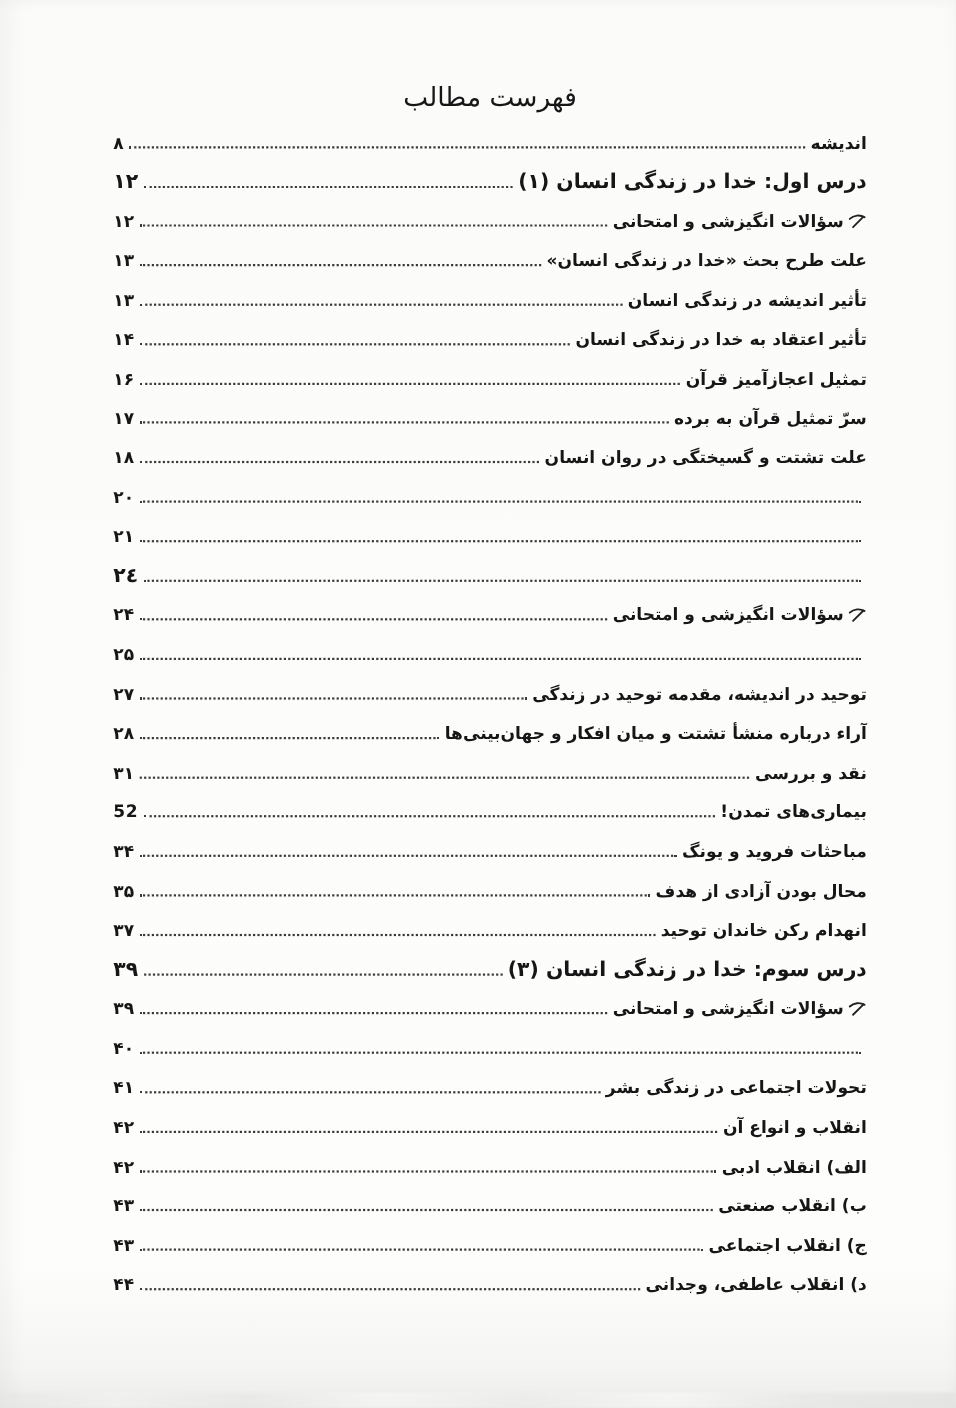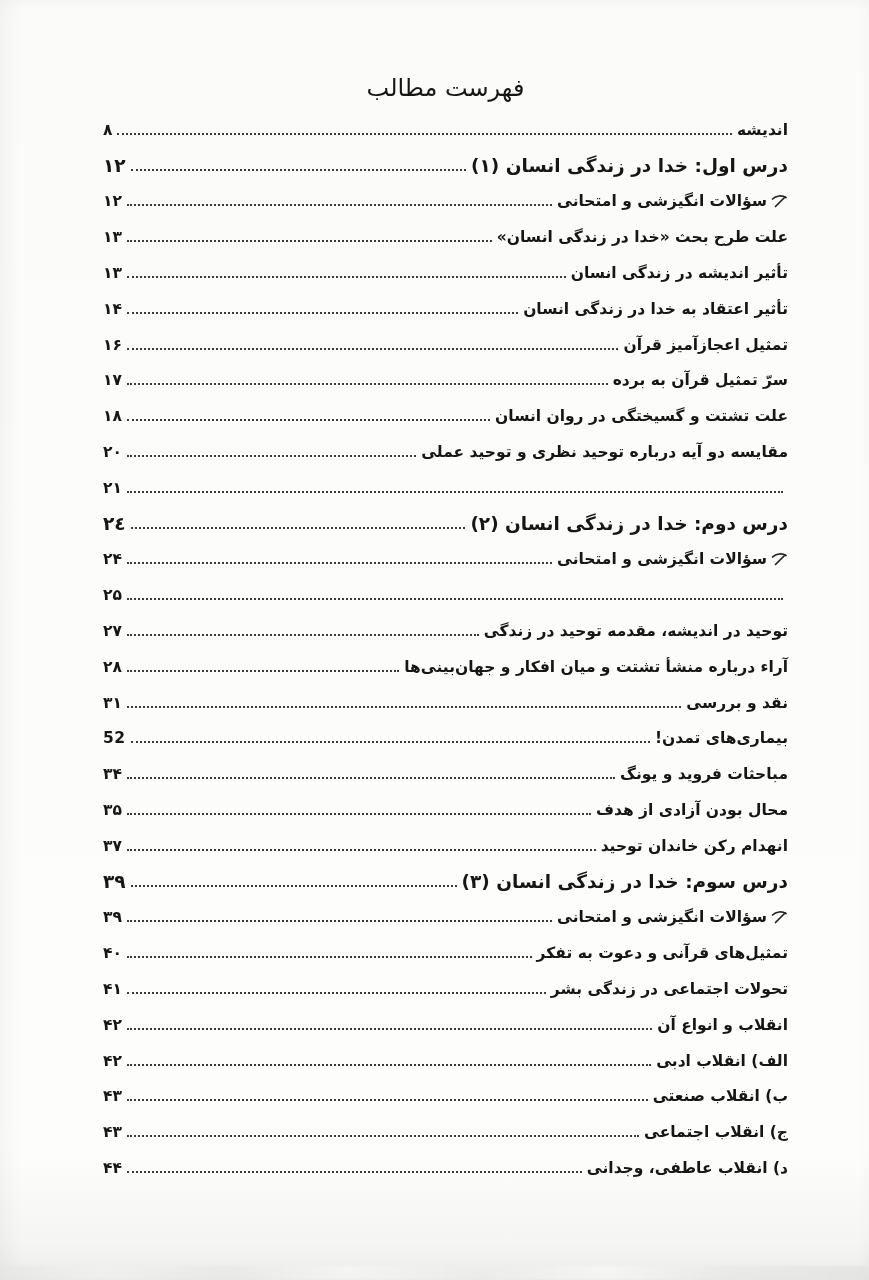--- a/index.html
+++ b/index.html
@@ -127,32 +127,30 @@
     <span class="num">۱۷</span>
   </div>
         <div class="row item">
 
     <span class="t">علت تشتت و گسیختگی در روان انسان</span>
     <span class="leader"></span>
     <span class="num">۱۸</span>
   </div>
         <div class="row item">
 
-    <span class="t">مقایسه دو آیه درباره توحید نظری و توحید عملی</span>
     <span class="leader"></span>
     <span class="num">۲۰</span>
   </div>
         <div class="row item">
 
     <span class="leader"></span>
     <span class="num">۲۱</span>
   </div>
         <div class="row chapter">
 
-    <span class="t">درس دوم: خدا در زندگی انسان (۲)</span>
     <span class="leader"></span>
     <span class="num">۲٤</span>
   </div>
         <div class="row item">
     <span class="orn">
       <svg width="17" height="14" viewBox="0 0 17 14" xmlns="http://www.w3.org/2000/svg">
         <path d="M1.5 5 C5 1.5, 11 1, 15 3.5" fill="none" stroke="#222" stroke-width="1.7" stroke-linecap="round"></path>
         <path d="M14 3 L4.5 12.5" fill="none" stroke="#222" stroke-width="1.7" stroke-linecap="round"></path>
       </svg>
     </span>
@@ -219,21 +217,20 @@
         <path d="M1.5 5 C5 1.5, 11 1, 15 3.5" fill="none" stroke="#222" stroke-width="1.7" stroke-linecap="round"></path>
         <path d="M14 3 L4.5 12.5" fill="none" stroke="#222" stroke-width="1.7" stroke-linecap="round"></path>
       </svg>
     </span>
     <span class="t">سؤالات انگیزشی و امتحانی</span>
     <span class="leader"></span>
     <span class="num">۳۹</span>
   </div>
         <div class="row item">
 
-    <span class="t">تمثیل‌های قرآنی و دعوت به تفکر</span>
     <span class="leader"></span>
     <span class="num">۴۰</span>
   </div>
         <div class="row item">
 
     <span class="t">تحولات اجتماعی در زندگی بشر</span>
     <span class="leader"></span>
     <span class="num">۴۱</span>
   </div>
         <div class="row item">

